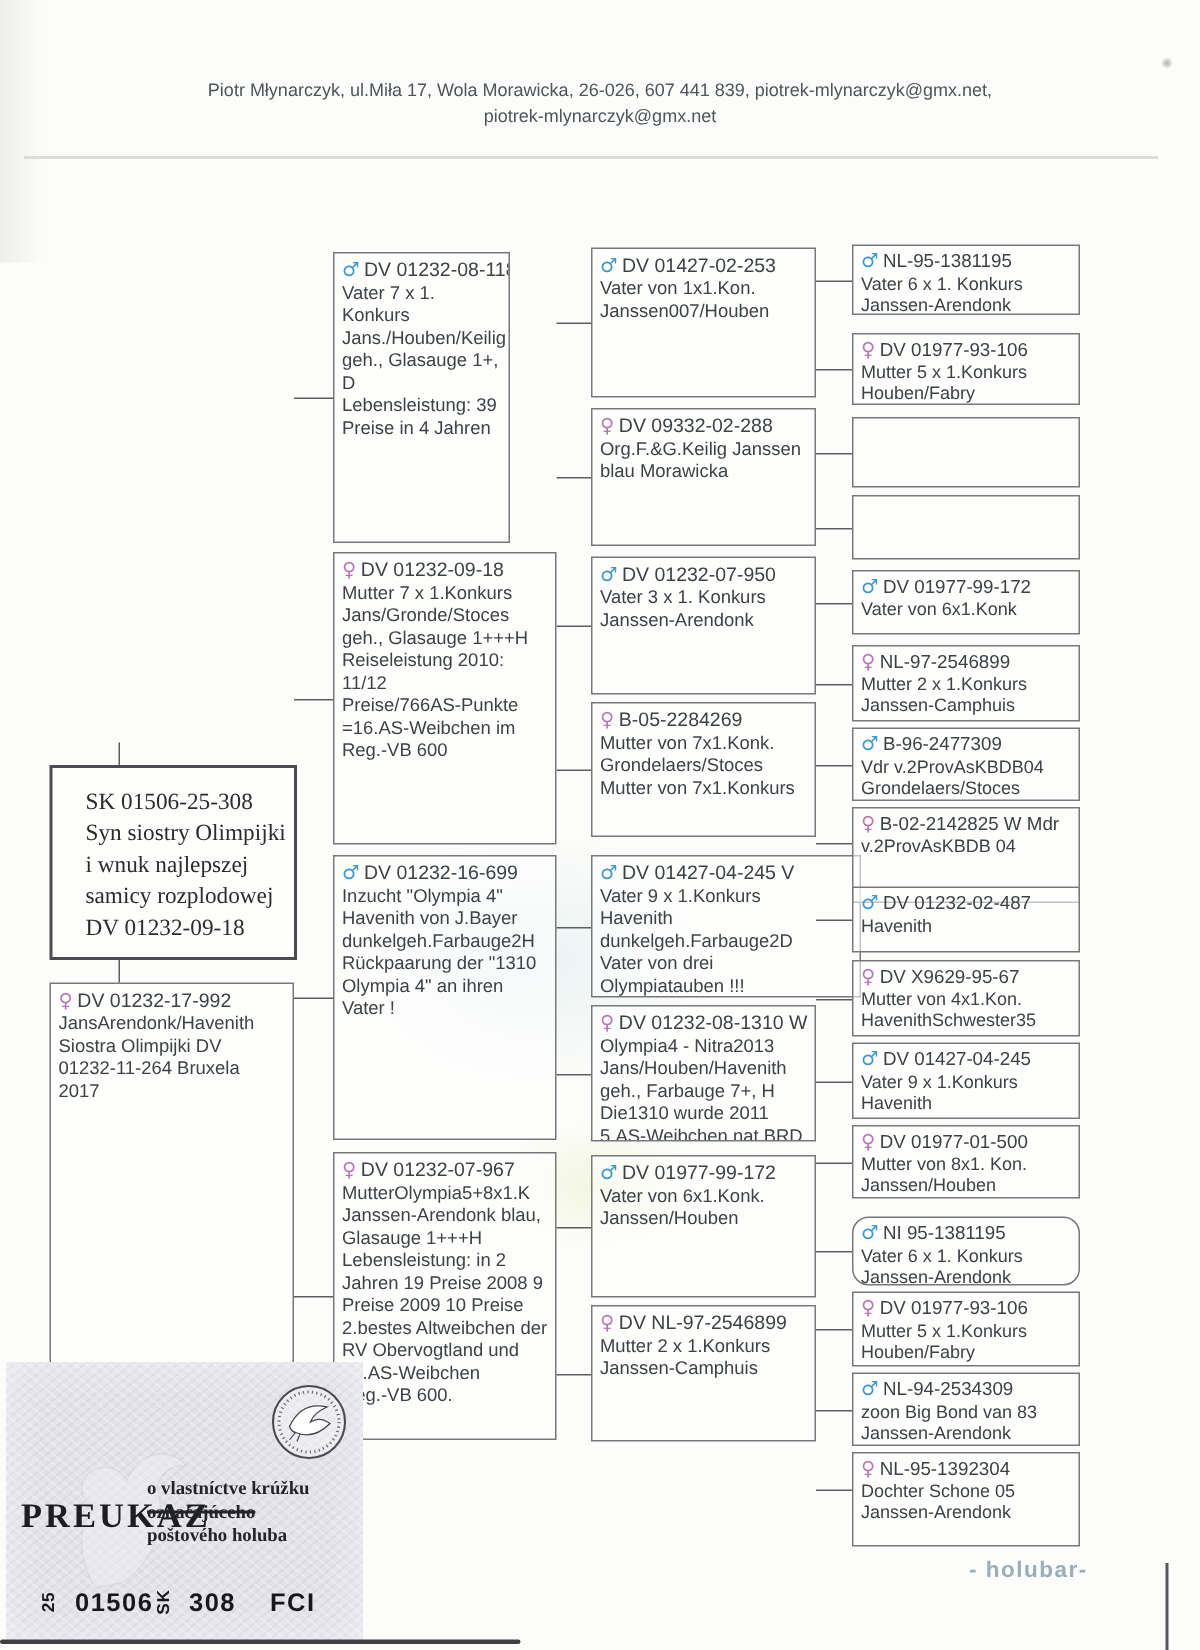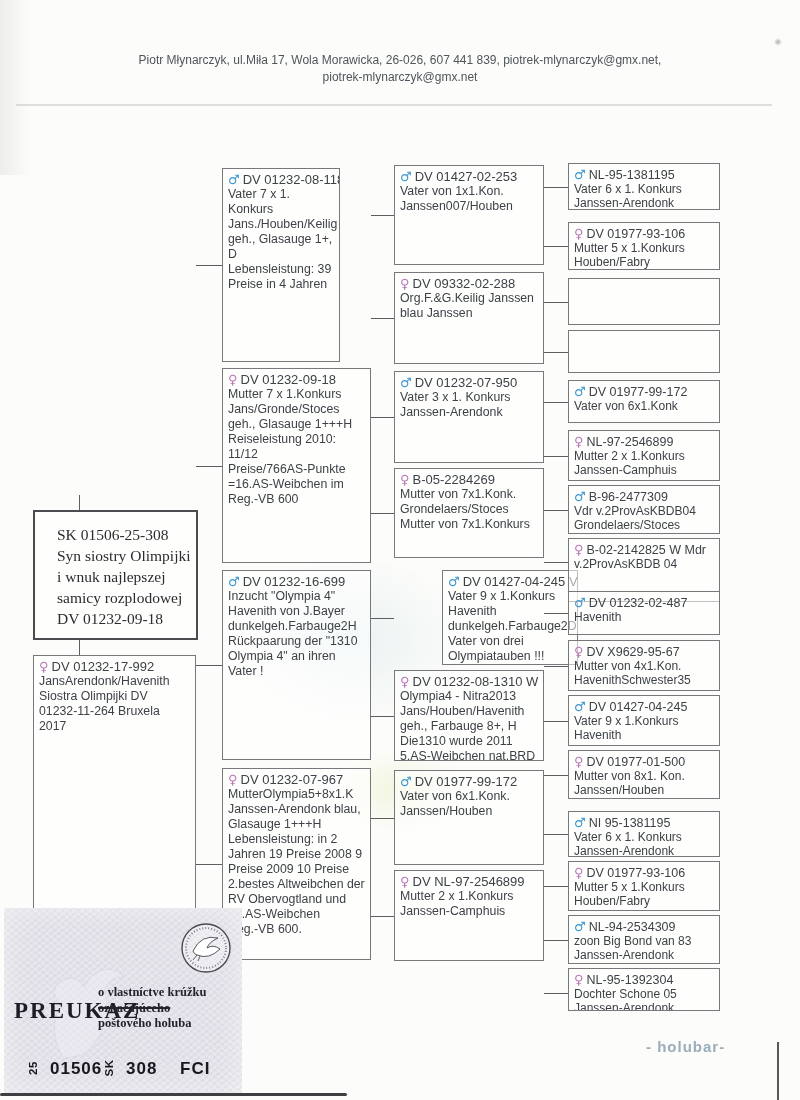--- a/index.html
+++ b/index.html
@@ -130,46 +130,46 @@
         <div class="bl">Reg.-VB 600.</div>
       </div>
       <div class="p-box g3" style="left: 394px; width: 150px; top: 165px; height: 100px;">
         <div class="ring"><span class="sex male">♂</span><span>DV 01427-02-253</span></div>
         <div class="bl">Vater von 1x1.Kon.</div>
         <div class="bl">Janssen007/Houben</div>
       </div>
       <div class="p-box g3" style="left: 394px; width: 150px; top: 272px; height: 92px;">
         <div class="ring"><span class="sex female">♀</span><span>DV 09332-02-288</span></div>
         <div class="bl">Org.F.&amp;G.Keilig Janssen</div>
-        <div class="bl">blau Janssen</div>
+        <div class="bl">blau Morawicka</div>
       </div>
       <div class="p-box g3" style="left: 394px; width: 150px; top: 371px; height: 92px;">
         <div class="ring"><span class="sex male">♂</span><span>DV 01232-07-950</span></div>
         <div class="bl">Vater 3 x 1. Konkurs</div>
         <div class="bl">Janssen-Arendonk</div>
       </div>
       <div class="p-box g3" style="left: 394px; width: 150px; top: 468px; height: 90px;">
         <div class="ring"><span class="sex female">♀</span><span>B-05-2284269</span></div>
         <div class="bl">Mutter von 7x1.Konk.</div>
         <div class="bl">Grondelaers/Stoces</div>
         <div class="bl">Mutter von 7x1.Konkurs</div>
       </div>
-      <div class="p-box g3" style="left: 394px; width: 136px; top: 570px; height: 95px; margin-left: 48px;">
+      <div class="p-box g3" style="left: 394px; width: 180px; top: 570px; height: 95px;">
         <div class="ring"><span class="sex male">♂</span><span>DV 01427-04-245 V</span></div>
         <div class="bl">Vater 9 x 1.Konkurs</div>
         <div class="bl">Havenith</div>
         <div class="bl">dunkelgeh.Farbauge2D</div>
         <div class="bl">Vater von drei</div>
         <div class="bl">Olympiatauben !!!</div>
       </div>
       <div class="p-box g3" style="left: 394px; width: 150px; top: 670px; height: 91px;">
         <div class="ring"><span class="sex female">♀</span><span>DV 01232-08-1310 W</span></div>
         <div class="bl">Olympia4 - Nitra2013</div>
         <div class="bl">Jans/Houben/Havenith</div>
-        <div class="bl">geh., Farbauge 8+, H</div>
+        <div class="bl">geh., Farbauge 7+, H</div>
         <div class="bl">Die1310 wurde 2011</div>
         <div class="bl">5.AS-Weibchen nat.BRD</div>
       </div>
       <div class="p-box g3" style="left: 394px; width: 150px; top: 770px; height: 95px;">
         <div class="ring"><span class="sex male">♂</span><span>DV 01977-99-172</span></div>
         <div class="bl">Vater von 6x1.Konk.</div>
         <div class="bl">Janssen/Houben</div>
       </div>
       <div class="p-box g3" style="left: 394px; width: 150px; top: 870px; height: 91px;">
         <div class="ring"><span class="sex female">♀</span><span>DV NL-97-2546899</span></div>
@@ -218,36 +218,36 @@
       <div class="p-box g4" style="left: 568px; width: 152px; top: 695px; height: 51px;">
         <div class="ring"><span class="sex male">♂</span><span>DV 01427-04-245</span></div>
         <div class="bl">Vater 9 x 1.Konkurs</div>
         <div class="bl">Havenith</div>
       </div>
       <div class="p-box g4" style="left: 568px; width: 152px; top: 750px; height: 49px;">
         <div class="ring"><span class="sex female">♀</span><span>DV 01977-01-500</span></div>
         <div class="bl">Mutter von 8x1. Kon.</div>
         <div class="bl">Janssen/Houben</div>
       </div>
-      <div class="p-box g4" style="left: 568px; width: 152px; top: 811px; height: 46px;">
+      <div class="p-box g4" style="left: 568px; width: 152px; top: 811px; height: 46px; border-radius: 11px;">
         <div class="ring"><span class="sex male">♂</span><span>NI 95-1381195</span></div>
         <div class="bl">Vater 6 x 1. Konkurs</div>
         <div class="bl">Janssen-Arendonk</div>
       </div>
       <div class="p-box g4" style="left: 568px; width: 152px; top: 861px; height: 50px;">
         <div class="ring"><span class="sex female">♀</span><span>DV 01977-93-106</span></div>
         <div class="bl">Mutter 5 x 1.Konkurs</div>
         <div class="bl">Houben/Fabry</div>
       </div>
       <div class="p-box g4" style="left: 568px; width: 152px; top: 915px; height: 49px;">
         <div class="ring"><span class="sex male">♂</span><span>NL-94-2534309</span></div>
         <div class="bl">zoon Big Bond van 83</div>
         <div class="bl">Janssen-Arendonk</div>
       </div>
-      <div class="p-box g4" style="left: 568px; width: 152px; top: 968px; height: 43px;">
+      <div class="p-box g4" style="left: 568px; width: 152px; top: 968px; height: 63px;">
         <div class="ring"><span class="sex female">♀</span><span>NL-95-1392304</span></div>
         <div class="bl">Dochter Schone 05</div>
         <div class="bl">Janssen-Arendonk</div>
       </div>
       <div class="connector" style="left: 196px; top: 265px; width: 26px; height: 1px;"></div>
       <div class="connector" style="left: 196px; top: 466px; width: 26px; height: 1px;"></div>
       <div class="connector" style="left: 196px; top: 665px; width: 26px; height: 1px;"></div>
       <div class="connector" style="left: 196px; top: 864px; width: 26px; height: 1px;"></div>
       <div class="connector" style="left: 371px; top: 215px; width: 23px; height: 1px;"></div>
       <div class="connector" style="left: 371px; top: 318px; width: 23px; height: 1px;"></div>

